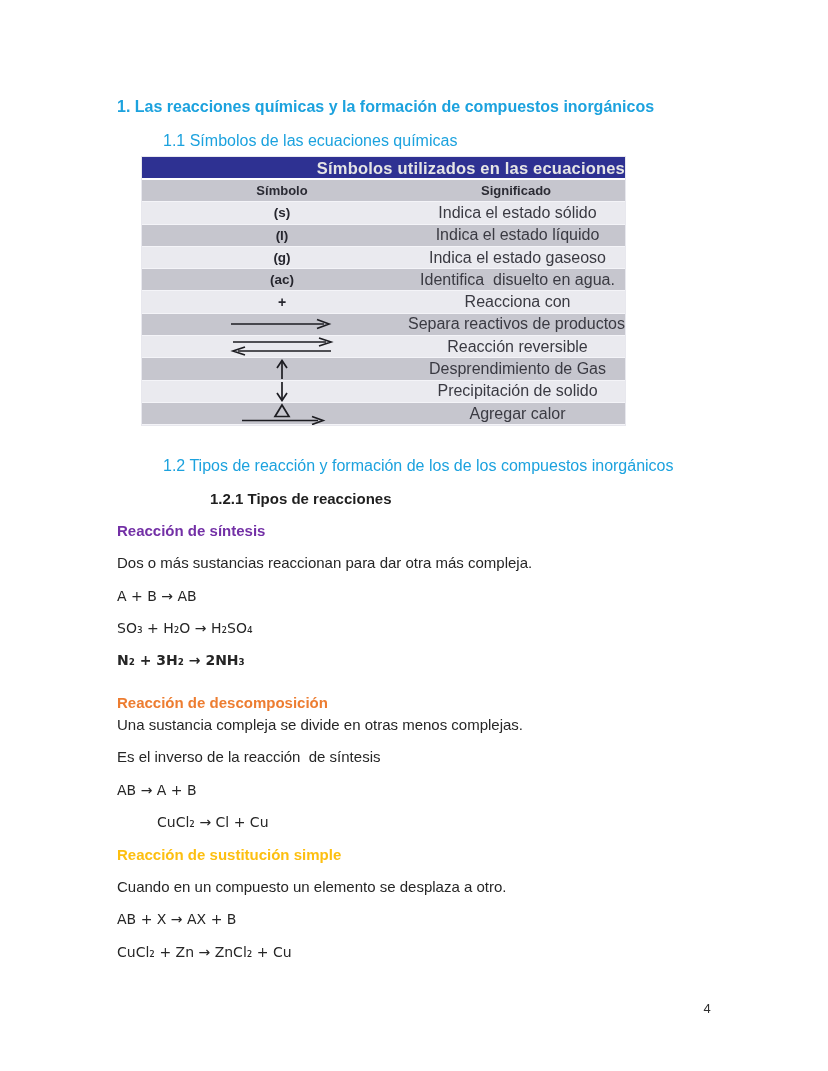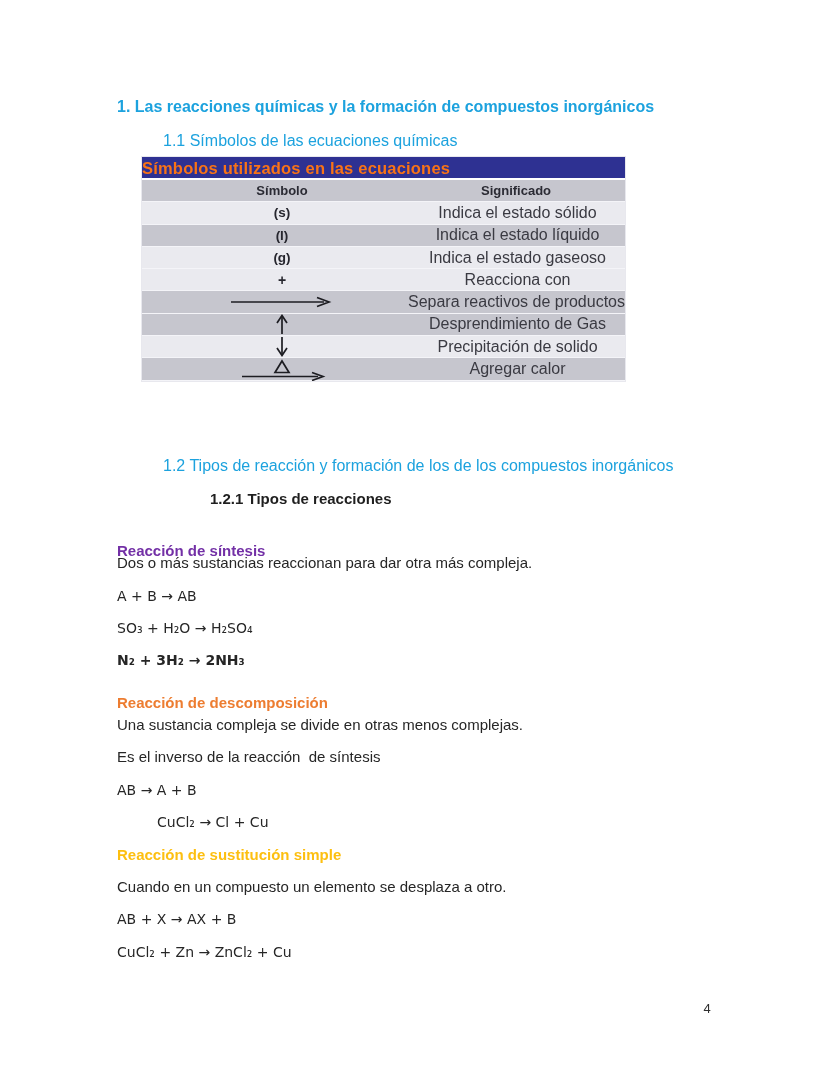--- a/index.html
+++ b/index.html
@@ -21,41 +21,41 @@
   .h3 {
     position:absolute; left:210px; top:489px;
     font-size:15px; font-weight:bold; color:#1f1f1f; line-height:20px; white-space:pre;
   }
   
   .symbols-table {
     position:absolute; left:142px; top:157px; width:483px;
     background:#fdfdfe; box-shadow:0 0 0 1px #e8e8ee;
   }
   .t-title {
-    height:23px; background:var(--navy,#2e3192); color:#f97316;
-    font-size:16.5px; font-weight:bold; text-align:left; line-height:23px;
+    height:23px; background:var(--navy,#2e3192); color:#e5e5e5;
+    font-size:16.5px; font-weight:bold; text-align:right; line-height:23px;
     border-bottom:2px solid #ffffff; white-space:pre; letter-spacing:0.2px;
   }
   .t-row { display:flex; height:22.3px; align-items:center; border-bottom:1px solid #f4f4f8; }
   .t-row.gray  { background:var(--row-gray,#c6c6ce); }
   .t-row.light { background:var(--row-light,#eaeaef); }
   .c-sym  { width:250px; text-align:center; font-weight:bold; font-size:13.5px; color:#26262e; white-space:pre;margin-left:15px; }
   .c-sym.plus { font-size:14px; }
   .c-mean { flex:1; text-align:center; font-size:16px; color:#3a3a42; white-space:pre; padding-left:3px; }
   .t-head .c-sym  { font-size:13px; color:#2b2b34; }
   .t-head .c-mean { font-size:13px; font-weight:bold; color:#2b2b34; text-align:center; padding-left:0; }
   .c-sym svg { display:block; margin:0 auto; }
   .arrow-stroke { stroke:#1d1d22; stroke-width:1.7; fill:none; }
   
   .line {
     position:absolute; left:117px; height:22px;
     font-size:15px; line-height:20px; white-space:pre; color:var(--body-text,#262626);
   }
   .sec-heading { font-weight:bold; }
-  .sec-heading.purple { color:var(--purple,#7330a6);margin-top:20px; }
+  .sec-heading.purple { color:var(--purple,#7330a6); }
   .sec-heading.orange { color:var(--orange,#ed7d31);margin-top:10px; }
   .sec-heading.gold   { color:var(--gold,#fdbf10); }
   .eq-line { font-family:"DejaVu Sans","Liberation Sans",sans-serif; font-size:14px; }
   .bold { font-weight:bold; }
   
   .page-number {
     position:absolute; left:700px; top:1001px; width:14px; text-align:center;
     font-size:13px; color:#2f2f2f;
   }
 </style>
@@ -80,30 +80,43 @@
           <div class="c-mean">Indica el estado sólido</div>
         </div>
         <div class="t-row gray">
           <div class="c-sym">(l)</div>
           <div class="c-mean">Indica el estado líquido</div>
         </div>
         <div class="t-row light">
           <div class="c-sym">(g)</div>
           <div class="c-mean">Indica el estado gaseoso</div>
         </div>
+        <div class="t-row gray">
+          <div class="c-sym">(ac)</div>
+          <div class="c-mean">Identifica  disuelto en agua.</div>
+        </div>
         <div class="t-row light">
           <div class="c-sym plus">+</div>
           <div class="c-mean">Reacciona con</div>
         </div>
         <div class="t-row gray">
           <div class="c-sym"><svg width="106" height="14" viewBox="0 0 106 14">
               <line class="arrow-stroke" x1="3" y1="7" x2="96" y2="7"></line>
               <path class="arrow-stroke" d="M89 2.5 L101 7 L89 11.5"></path>
             </svg></div>
           <div class="c-mean">Separa reactivos de productos</div>
+        </div>
+        <div class="t-row light">
+          <div class="c-sym"><svg width="110" height="19" viewBox="0 0 110 19">
+              <line class="arrow-stroke" x1="6" y1="5" x2="99" y2="5"></line>
+              <path class="arrow-stroke" d="M92 1 L104 5 L92 9"></path>
+              <line class="arrow-stroke" x1="11" y1="14" x2="104" y2="14"></line>
+              <path class="arrow-stroke" d="M18 10 L6 14 L18 18"></path>
+            </svg></div>
+          <div class="c-mean">Reacción reversible</div>
         </div>
         <div class="t-row gray">
           <div class="c-sym"><svg width="14" height="21" viewBox="0 0 14 21">
               <line class="arrow-stroke" x1="7" y1="3" x2="7" y2="20"></line>
               <path class="arrow-stroke" d="M2 9 L7 1.5 L12 9"></path>
             </svg></div>
           <div class="c-mean">Desprendimiento de Gas</div>
         </div>
         <div class="t-row light">
           <div class="c-sym"><svg width="14" height="21" viewBox="0 0 14 21">

